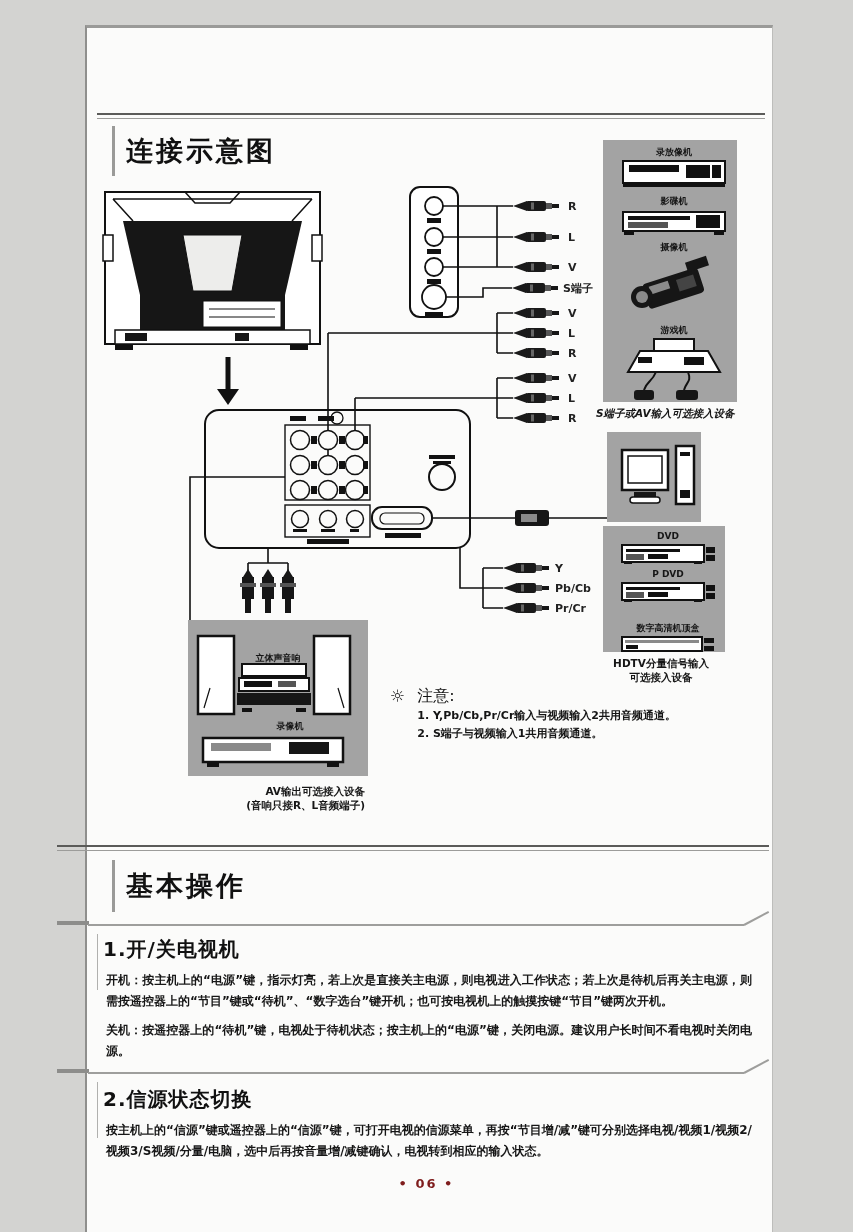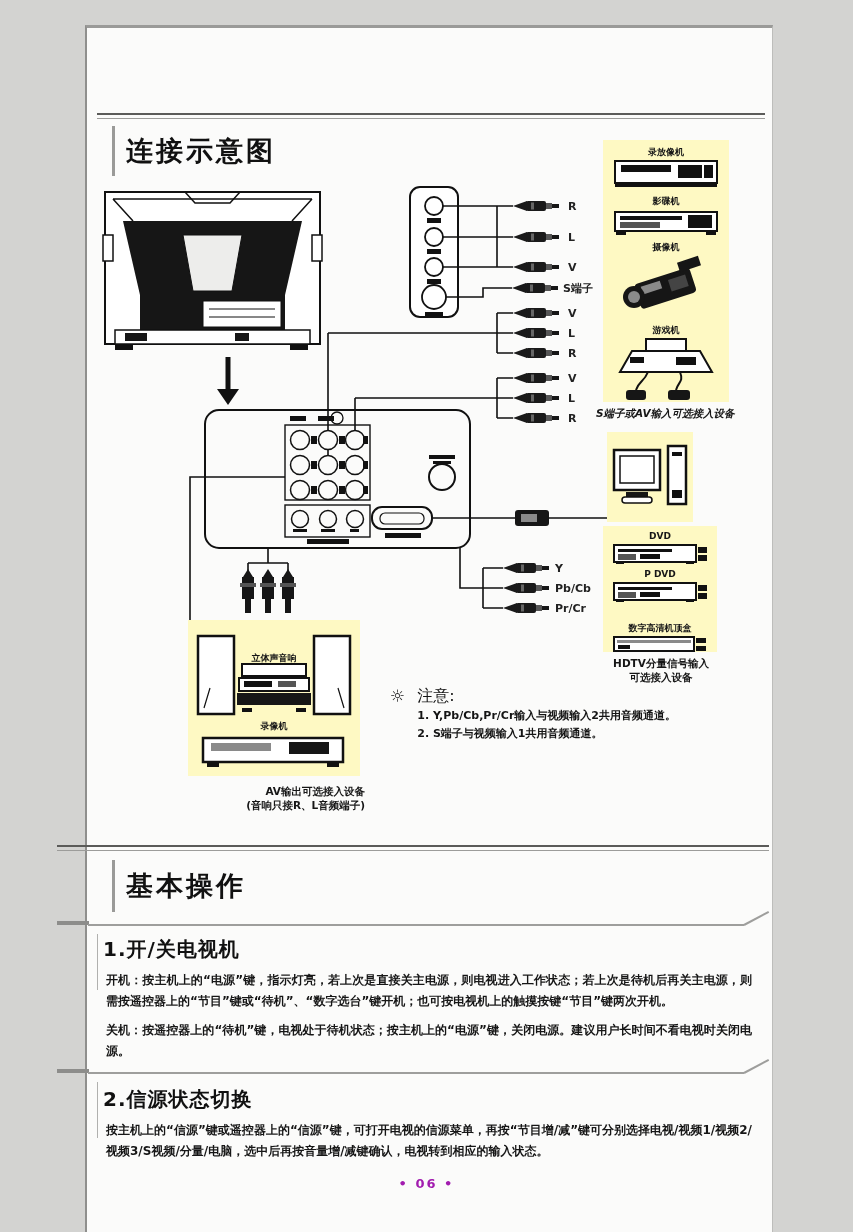--- a/index.html
+++ b/index.html
@@ -23,28 +23,28 @@
   .section-title{
     font-size:27px;font-weight:bold;letter-spacing:3px;color:#111;
   }
   .sub-rule{height:2px;background:#9e9e9c;}
   .sub-rule-diag{height:2px;width:28px;background:#9e9e9c;transform:rotate(-28deg);transform-origin:left center;}
   .margin-dash{height:4px;background:#8d8d8b;}
   .thin-vbar{width:1px;background:#b0b0ae;}
   .sub-heading{font-size:20px;font-weight:bold;color:#111;letter-spacing:1px;}
   .body-text{font-size:12px;font-weight:bold;line-height:21px;color:#161616;text-align:justify;}
   .body-text p{margin:8px;}
-  .graybox{background:#fef9c3;}
+  .graybox{background:#a3a3a3;padding-left:8px;}
   .devcol{display:flex;flex-direction:column;align-items:center;}
   .devlabel{font-size:9px;font-weight:bold;color:#161616;line-height:12px;}
   .caption{font-size:10.5px;font-weight:bold;color:#161616;line-height:14px;}
   .note-title{font-size:16px;font-weight:normal;}
   .note-line{font-size:11px;font-weight:bold;line-height:18px;}
   .bulb{font-size:17px;font-weight:bold;color:#222;}
-  .footer{font-size:13px;font-weight:bold;color:#a21caf;letter-spacing:2px;text-align:center;}
+  .footer{font-size:13px;font-weight:bold;color:#7f1d1d;letter-spacing:2px;text-align:center;}
   svg text{font-family:"DejaVu Sans","Liberation Sans",sans-serif;font-weight:bold;font-size:11px;fill:#222;}
 </style>
 </head>
 <body>
 
 <div id="root">
   <div class="page-frame"></div>
 
   <div class="abs rule-double" style="left:97px;top:113px;width:668px;"></div>
   <div class="abs section-bar" style="left:112px;top:126px;height:50px;"></div>
@@ -323,21 +323,21 @@
       <path d="M10 78 L16 58 M150 78 L144 58" stroke="#111" stroke-width="1.2" fill="none"></path>
       <rect x="48" y="34" width="64" height="12" fill="#fff" stroke="#111" stroke-width="2"></rect>
       <rect x="45" y="48" width="70" height="13" fill="#fff" stroke="#111" stroke-width="2"></rect>
       <rect x="50" y="51" width="28" height="6" fill="#111"></rect>
         <rect x="84" y="51" width="18" height="6" fill="#555"></rect>
       <rect x="43" y="63" width="74" height="12" fill="#161616"></rect>
       <rect x="48" y="78" width="10" height="4" fill="#111"></rect>
         <rect x="102" y="78" width="10" height="4" fill="#111"></rect>
     </svg>
     <div class="abs devlabel" style="left:0;top:32px;width:100%;text-align:center;">立体声音响</div>
-    <div class="abs devlabel" style="left:0;top:100px;width:100%;text-align:center;">录像机</div>
+    <div class="abs devlabel" style="left:12px;top:100px;width:100%;text-align:center;">录像机</div>
     <svg class="abs" style="left:11px;top:112px;" width="150" height="38">
       <rect x="4" y="6" width="140" height="24" fill="#fff" stroke="#111" stroke-width="2.5"></rect>
       <rect x="12" y="11" width="60" height="8" fill="#8a8a8a"></rect>
       <rect x="90" y="10" width="40" height="12" fill="#161616"></rect>
       <rect x="8" y="30" width="12" height="5" fill="#111"></rect>
         <rect x="128" y="30" width="12" height="5" fill="#111"></rect>
     </svg>
   </div>
   <div class="abs caption" style="left:185px;top:784px;width:180px;text-align:right;">
     <div>AV输出可选接入设备</div>

